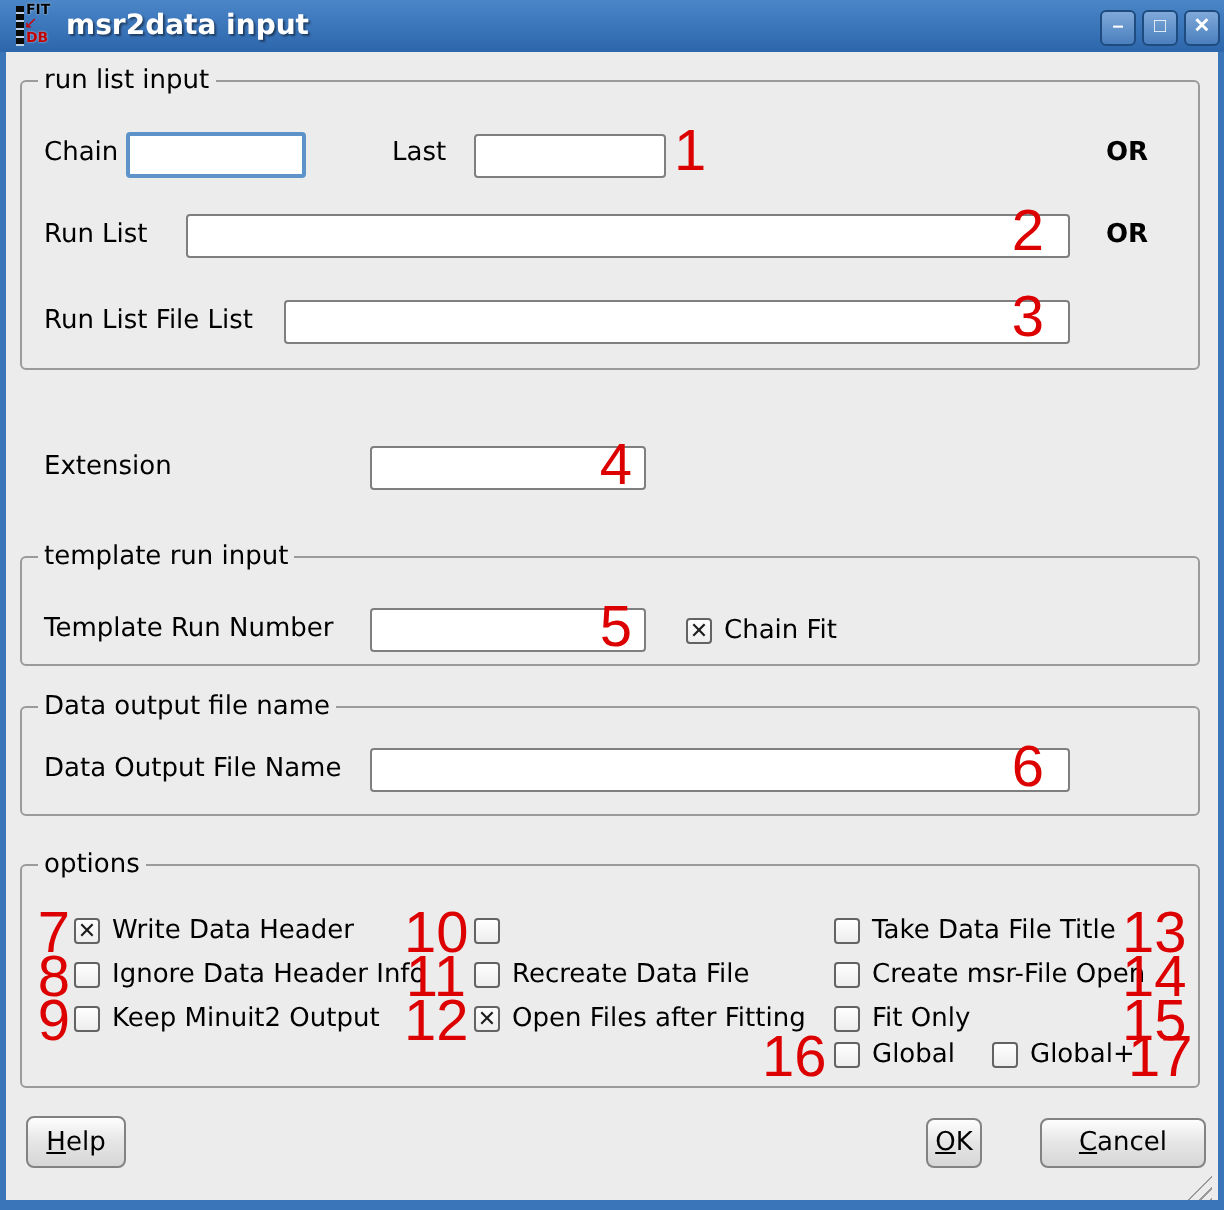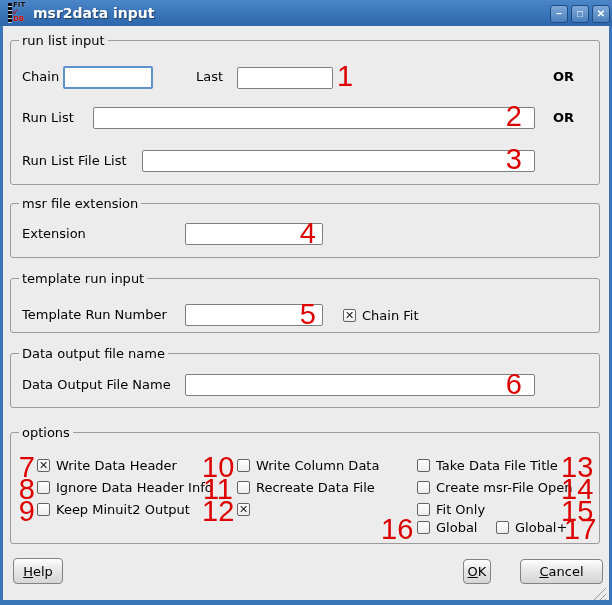--- a/index.html
+++ b/index.html
@@ -77,23 +77,20 @@
 
   <span class="lbl" style="left:22px;top:107px;">Run List</span>
   <input class="tf" style="left: 93px; top: 107px; width: 442px;" value="">
   <span class="ann" style="left:498px;top:102px;width:24px;">2</span>
   <span class="or" style="left:553px;top:107px;">OR</span>
 
   <span class="lbl" style="left:22px;top:150px;">Run List File List</span>
   <input class="tf" style="left: 142px; top: 150px; width: 393px;" value="">
   <span class="ann" style="left:498px;top:145px;width:24px;">3</span>
 
-  <div class="gb" style="left:10px;top:203px;width:590px;height:55px;">
-    <span class="gbt">msr file extension</span>
-  </div>
   <span class="lbl" style="left:22px;top:223px;">Extension</span>
   <input class="tf" style="left: 185px; top: 223px; width: 138px;" value="">
   <span class="ann" style="left:292px;top:219px;width:24px;">4</span>
 
   <div class="gb" style="left:10px;top:278px;width:590px;height:55px;">
     <span class="gbt">template run input</span>
   </div>
   <span class="lbl" style="left:22px;top:304px;">Template Run Number</span>
   <input class="tf" style="left: 185px; top: 304px; width: 138px;" value="">
   <span class="ann" style="left:292px;top:300px;width:24px;">5</span>
@@ -116,21 +113,20 @@
   <span class="ann" style="left:18px;top:453px;width:17px;">7</span>
   <span class="cb" style="left:37px;top:459px;">
       <i class="cbx">✕</i>
     </span>
   <span class="optlbl" style="left:56px;top:458px;">Write Data Header</span>
 
   <span class="ann" style="left:202px;top:453px;width:31px;">10</span>
   <span class="cb" style="left:237px;top:459px;">
       <i class="cbx"></i>
     </span>
-  <span class="optlbl" style="left:256px;top:458px;">Write Column Data</span>
 
   <span class="cb" style="left:417px;top:459px;">
       <i class="cbx"></i>
     </span>
   <span class="optlbl" style="left:436px;top:458px;">Take Data File Title</span>
   <span class="ann al" style="left:561px;top:453px;width:32px;">13</span>
 
   <span class="ann" style="left:18px;top:475px;width:17px;">8</span>
   <span class="cb" style="left:37px;top:481px;">
       <i class="cbx"></i>
@@ -152,20 +148,21 @@
   <span class="ann" style="left:18px;top:497px;width:17px;">9</span>
   <span class="cb" style="left:37px;top:503px;">
       <i class="cbx"></i>
     </span>
   <span class="optlbl" style="left:56px;top:502px;">Keep Minuit2 Output</span>
 
   <span class="ann" style="left:202px;top:497px;width:31px;">12</span>
   <span class="cb" style="left:237px;top:503px;">
       <i class="cbx">✕</i>
     </span>
+  <span class="optlbl" style="left:256px;top:502px;">Open Files after Fitting</span>
 
   <span class="cb" style="left:417px;top:503px;">
       <i class="cbx"></i>
     </span>
   <span class="optlbl" style="left:436px;top:502px;">Fit Only</span>
   <span class="ann al" style="left:561px;top:497px;width:32px;">15</span>
 
   <span class="ann" style="left:381px;top:515px;width:28px;">16</span>
   <span class="cb" style="left:417px;top:521px;">
       <i class="cbx"></i>

